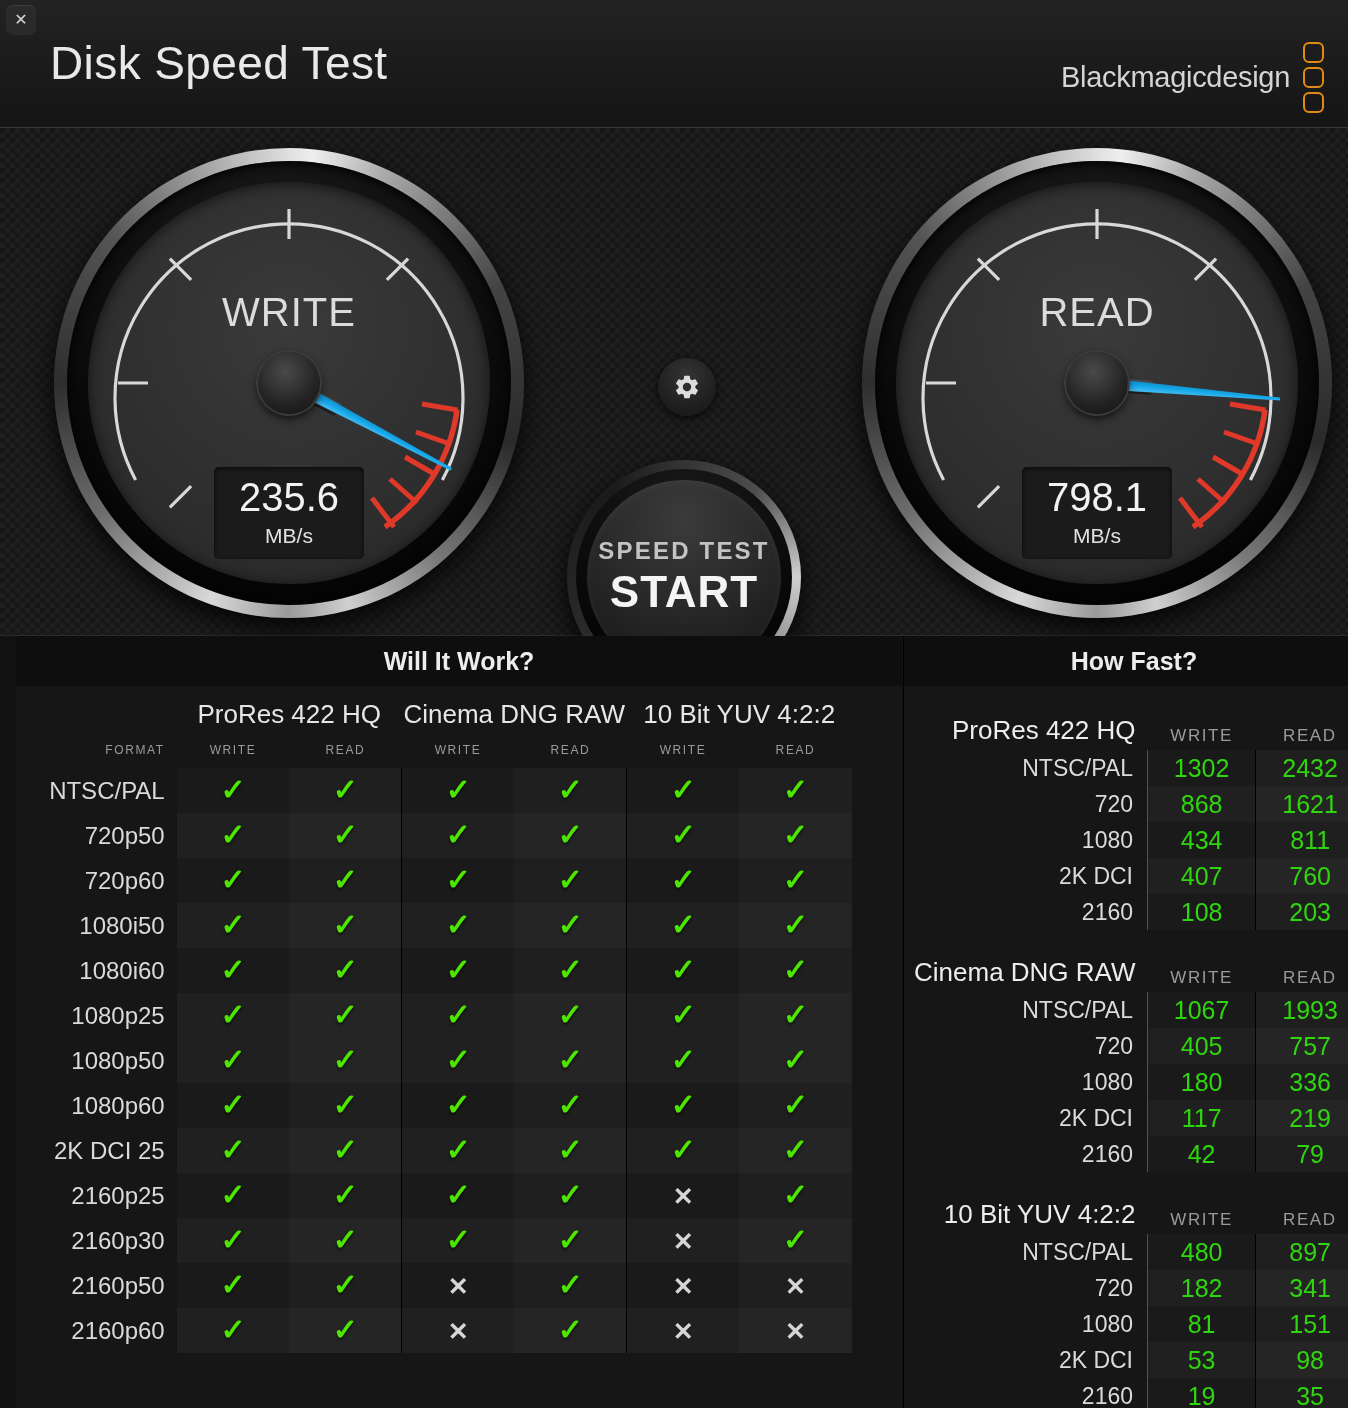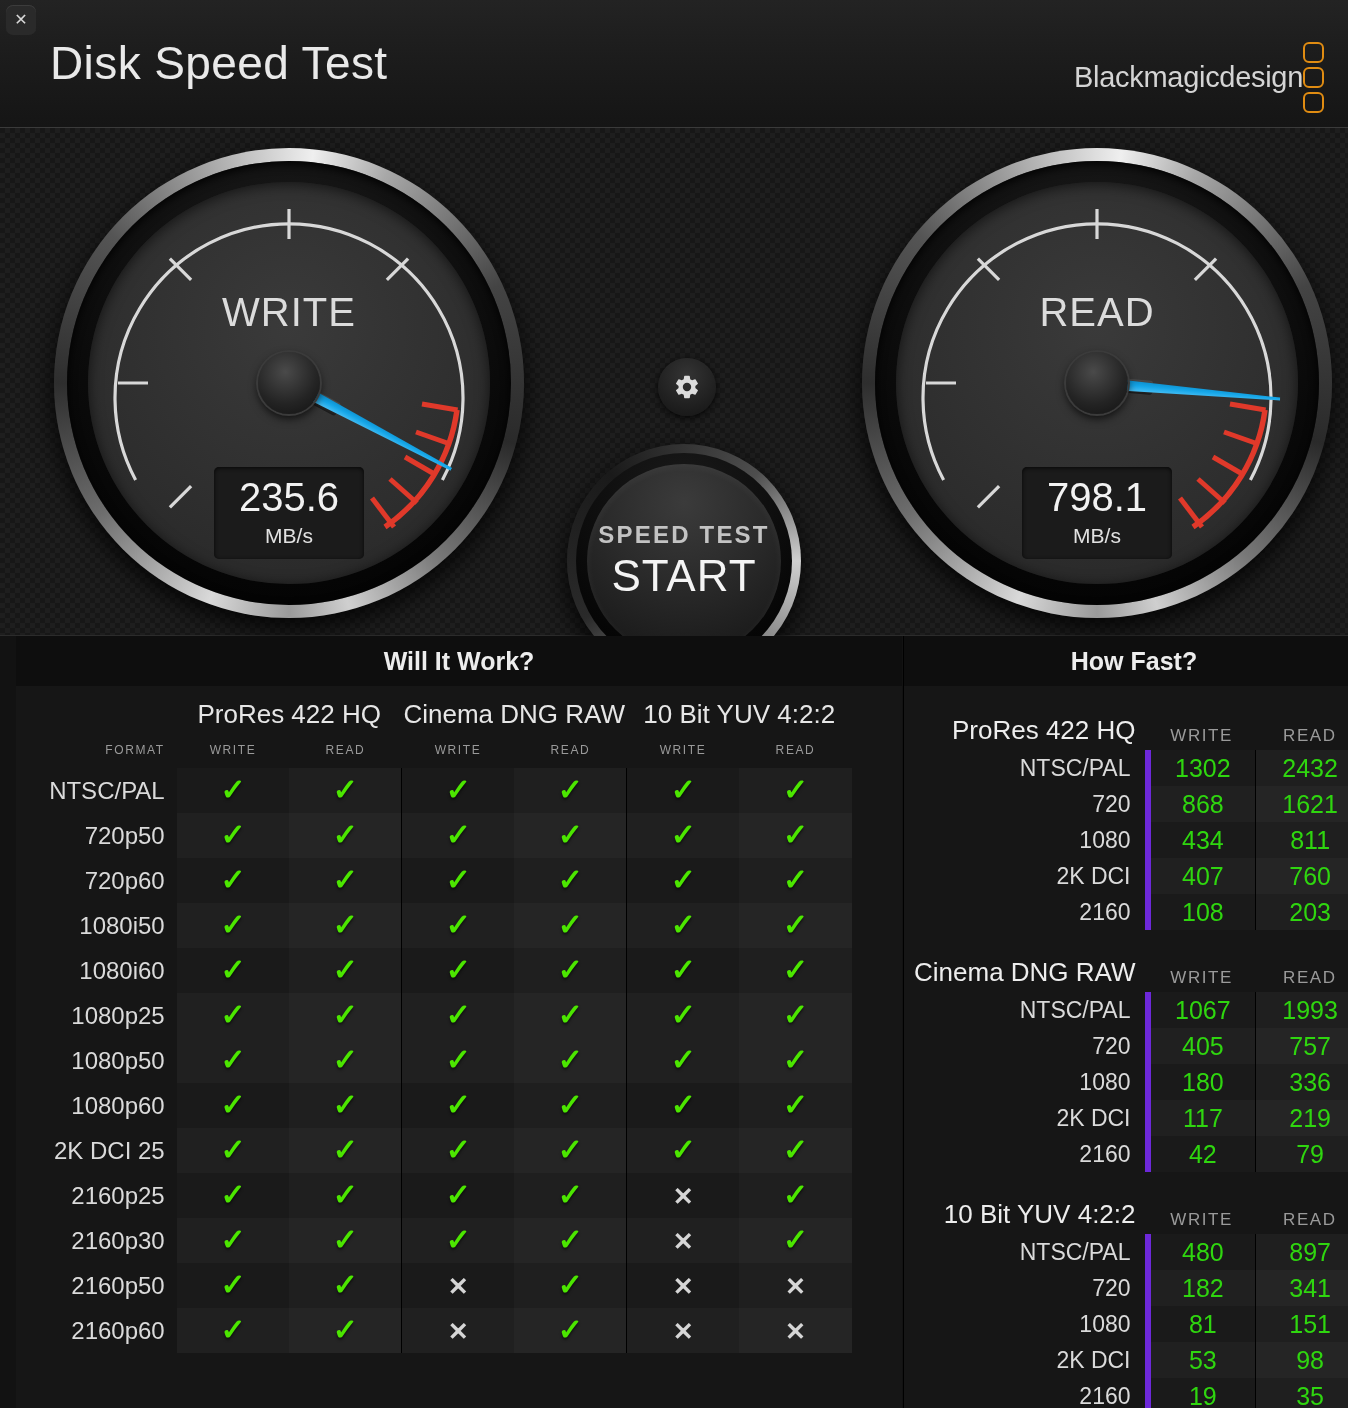--- a/index.html
+++ b/index.html
@@ -27,21 +27,21 @@
     box-shadow: inset 0 1px 0 #3c3c3c;
     cursor: pointer;
   }
   #app-title {
     position: absolute; left: 50px; top: 36px;
     font-size: 46px; font-weight: 300; color: #e9e9e9;
     letter-spacing: 0.4px;
   }
   #brand {
     position: absolute; right: 24px; top: 42px;
-    display: flex; align-items: center; 
+    display: flex; align-items: center; gap: 13px;
   }
   #brand-text {
     font-size: 29px; font-weight: 300; color: #d4d4d4; letter-spacing: -0.3px;
   }
   #brand-mark { display: flex; flex-direction: column; gap: 4px; }
   #brand-mark i {
     display: block; width: 21px; height: 21px;
     border: 2.6px solid #e08c12; border-radius: 6px;
   }
 
@@ -125,37 +125,37 @@
 
   
   #gear-btn {
     position: absolute; left: 658px; top: 230px; width: 58px; height: 58px;
     border-radius: 50%;
     background: radial-gradient(circle at 50% 30%, #343434, #1d1d1d 70%, #141414);
     box-shadow: 0 2px 7px rgba(0,0,0,.8);
     display: flex; align-items: center; justify-content: center; cursor: pointer;
   }
   #start-btn {
-    position: absolute; left: 567px; top: 316px; width: 234px; height: 234px;
+    position: absolute; left: 567px; top: 332px; width: 234px; height: 234px;
     border-radius: 50%;
     background: conic-gradient(from 200deg,#6e6e6e,#2a2a2a 40deg,#1a1a1a 120deg,#4e4e4e 200deg,#cfcfcf 250deg,#7d7d7d 300deg,#3a3a3a 360deg);
     box-shadow: 0 10px 26px rgba(0,0,0,.9); cursor: pointer;
   }
   #start-btn .inset {
     position: absolute; inset: 9px; border-radius: 50%;
     background: radial-gradient(circle at 50% 18%, #1a1a1a 0%, #070707 70%, #000 100%);
   }
   #start-btn .topface {
     position: absolute; inset: 20px; border-radius: 50%;
     background: radial-gradient(circle at 50% 20%, #3b3b3b 0%, #2a2a2a 45%, #141414 100%);
     display: flex; flex-direction: column; align-items: center; justify-content: center;
     box-shadow: inset 0 2px 8px rgba(255,255,255,.06);
   }
   #start-sub { font-size: 24px; font-weight: bold; color: #c3c3c3; letter-spacing: 2.2px; }
-  #start-main { font-size: 44px; font-weight: normal; color: #f4f4f4; letter-spacing: 1px; margin-top: 2px; }
+  #start-main { font-size: 44px; font-weight: bold; color: #f4f4f4; letter-spacing: 1px; margin-top: 2px; }
 
   
   #bottom { position: absolute; left: 16px; top: 636px; width: 1348px; height: 772px; }
   #panel-left  { position: absolute; left: 0;    top: 0; width: 886px; height: 772px; background: #161616; }
   #panel-right { position: absolute; left: 887px;top: 0; width: 461px; height: 772px; background: #161616;
                  border-left: 1px solid #000; }
   .panel-title {
     height: 50px; line-height: 50px; text-align: center;
     font-size: 25px; font-weight: bold; color: #ededed;
     background: #0e0e0e;
@@ -195,21 +195,21 @@
   #hf col.lbl { width: 243px; }
   #hf col.v   { width: 108px; }
   .hf-grp td {
     height: 62px; vertical-align: bottom; padding-bottom: 4px;
   }
   .hf-grp .name { text-align: right; padding-right: 12px; font-size: 26px; color: #ededed; }
   .hf-grp .sub  { text-align: center; font-size: 17px; color: #9a9a9a; letter-spacing: 1.6px; }
   .hf-row td { height: 36px; }
   .hf-row .name { text-align: right; padding-right: 14px; font-size: 23px; color: #dadada; }
   .hf-row .num { text-align: center; font-size: 25px; color: #2fd60f; }
-  .hf-row .num.wr { background: #1a1a1a; border-left: 6px solid #6d28d9; }
+  .hf-row .num.wr { background: #1a1a1a; border-left: 1px solid #6d28d9; }
   .hf-row .num.rd { background: #1f1f1f; border-left: 1px solid #000; }
   .hf-row.alt .num.wr { background: #202020; }
   .hf-row.alt .num.rd { background: #252525; }
 </style>
 </head>
 <body>
 
 <div id="app">
 
   <div id="titlebar">

